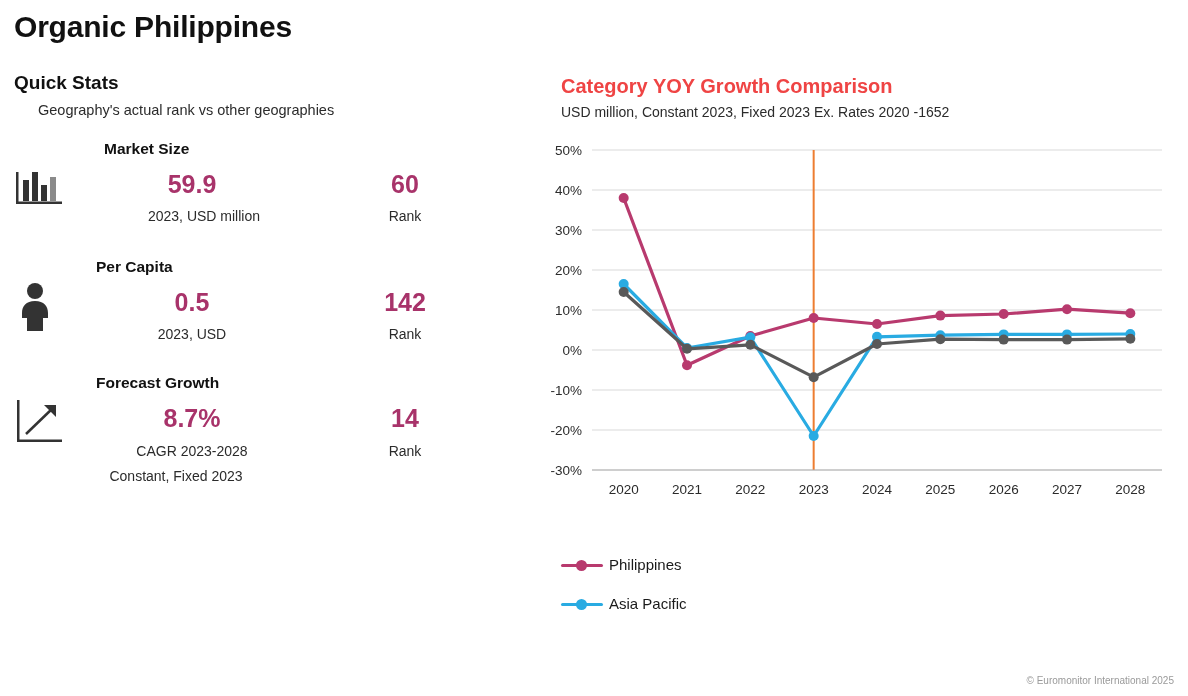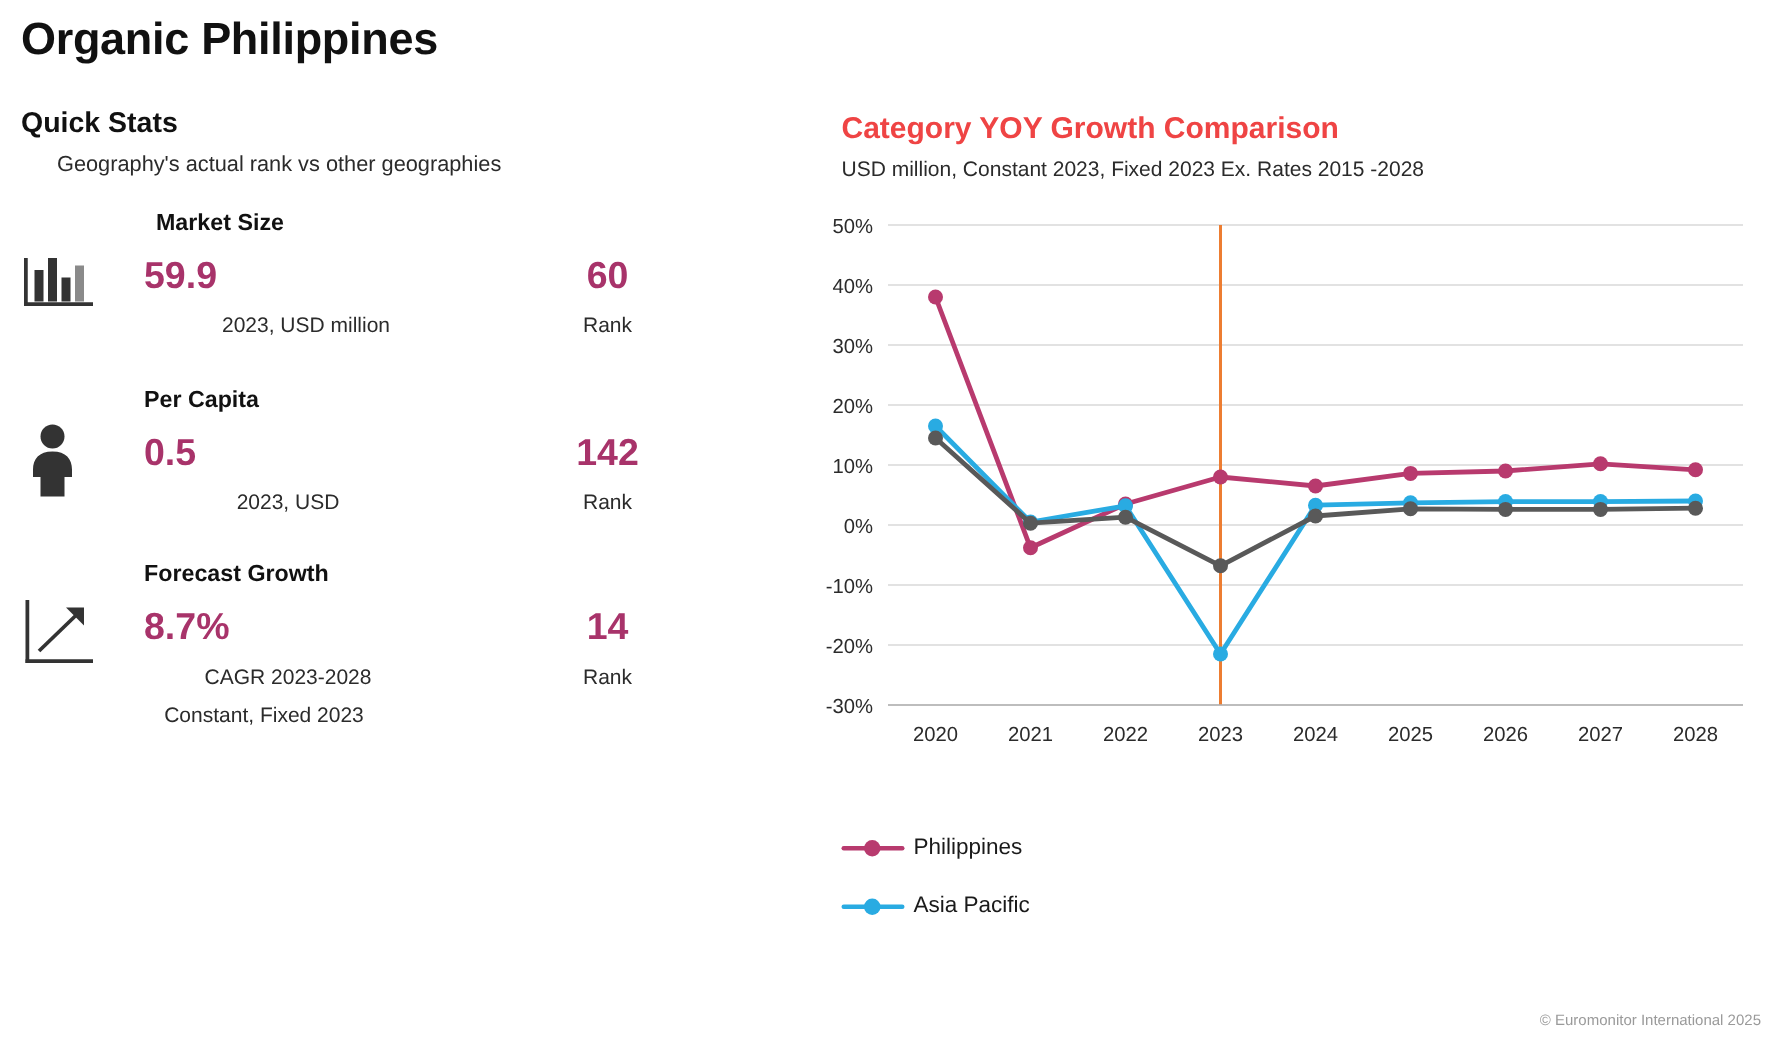--- a/index.html
+++ b/index.html
@@ -57,21 +57,21 @@
     position: absolute;
     font-size: 15.5px;
     font-weight: bold;
     color: #111111;
   }
   .stat-value {
     position: absolute;
     font-size: 25px;
     font-weight: bold;
     color: #a8336a;
-    text-align: left;
+    text-align: center;
   }
   .stat-caption {
     position: absolute;
     font-size: 14px;
     color: #2b2b2b;
     text-align: center;
   }
   .stat-rank-value {
     position: absolute;
     font-size: 25px;
@@ -209,21 +209,21 @@
     </svg>
   </div>
   <div class="stat-label" style="left:96px; top:374px;">Forecast Growth</div>
   <div class="stat-value" style="left:96px; top:404px; width:192px;">8.7%</div>
   <div class="stat-caption" style="left:96px; top:443px; width:192px;">CAGR 2023-2028</div>
   <div class="stat-caption" style="left:80px; top:468px; width:192px;">Constant, Fixed 2023</div>
   <div class="stat-rank-value" style="left:360px; top:404px;">14</div>
   <div class="stat-rank-label" style="left:360px; top:443px;">Rank</div>
 
   <div class="chart-title">Category YOY Growth Comparison</div>
-  <div class="chart-sub">USD million, Constant 2023, Fixed 2023 Ex. Rates 2015   -2028</div>
+  <div class="chart-sub">USD million, Constant 2023, Fixed 2023 Ex. Rates 2020   -1652</div>
 
   <div class="chart-area">
     <svg id="chart-svg" width="650" height="400" viewBox="0 0 650 400">
         <line x1="62" y1="340" x2="632" y2="340" stroke="#d9d9d9" stroke-width="1"></line>
         <text x="52" y="345" text-anchor="end" class="tick-text">-30%</text>
         <line x1="62" y1="300" x2="632" y2="300" stroke="#d9d9d9" stroke-width="1"></line>
         <text x="52" y="305" text-anchor="end" class="tick-text">-20%</text>
         <line x1="62" y1="260" x2="632" y2="260" stroke="#d9d9d9" stroke-width="1"></line>
         <text x="52" y="265" text-anchor="end" class="tick-text">-10%</text>
         <line x1="62" y1="220" x2="632" y2="220" stroke="#d9d9d9" stroke-width="1"></line>

